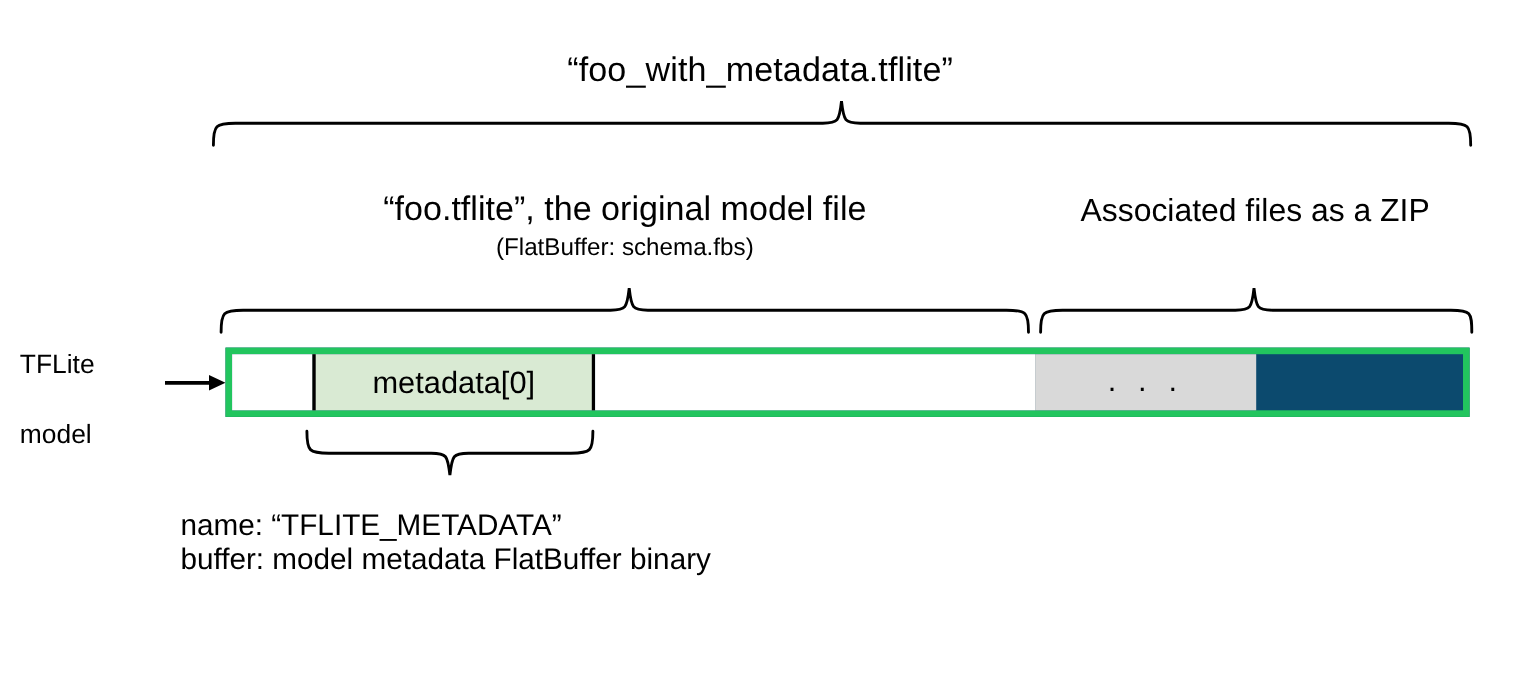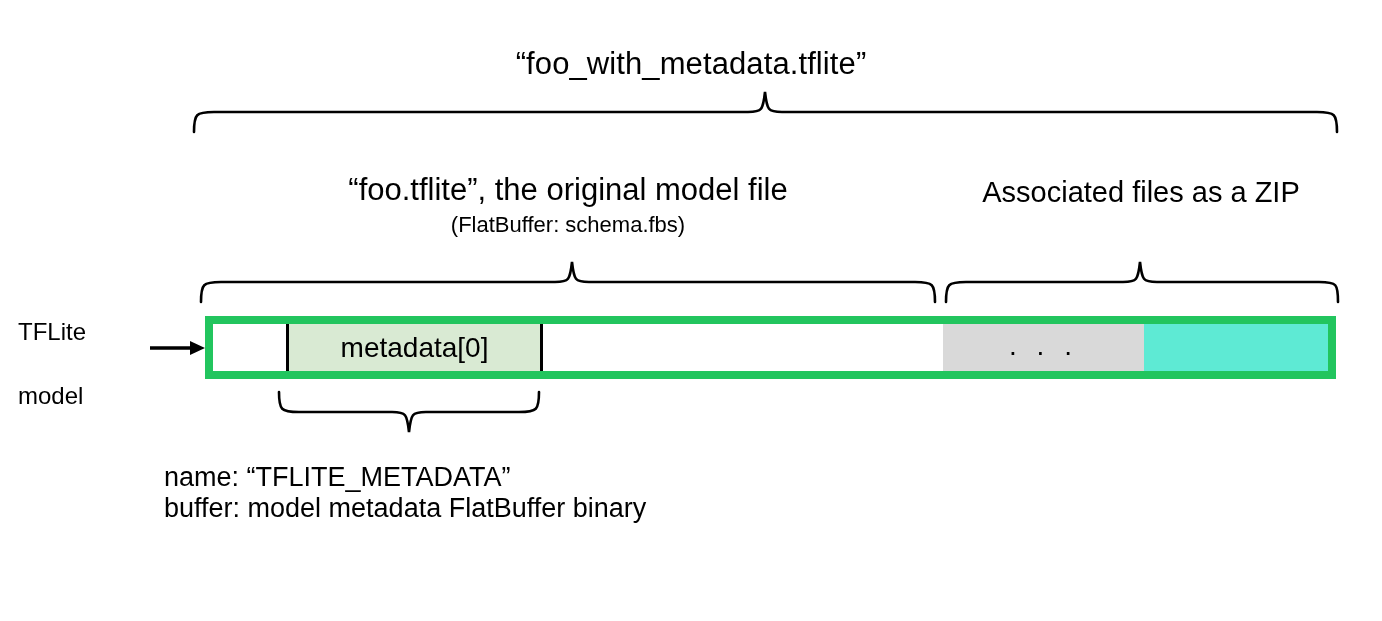--- a/index.html
+++ b/index.html
@@ -50,24 +50,24 @@
     left: 18px; top: 318px; width: 130px;
     font-size: 24px;
     text-align: left;
   }
   #tflite-label .l2 { display: block; margin-top: 36px; }
 
   
   #bar {
     left: 205px; top: 316px;
     width: 1131px; height: 63px;
-    border: 8px solid #22c55e;
+    border: 6px solid #22c55e;
     box-sizing: border-box;
     display: flex;
-    background: #5eead4;
+    background: #0c4a6e;
   }
   .cell {
     height: 100%;
     box-sizing: border-box;
     display: flex;
     align-items: center;
     justify-content: center;
     font-size: 28px;
     overflow: hidden;
   }

